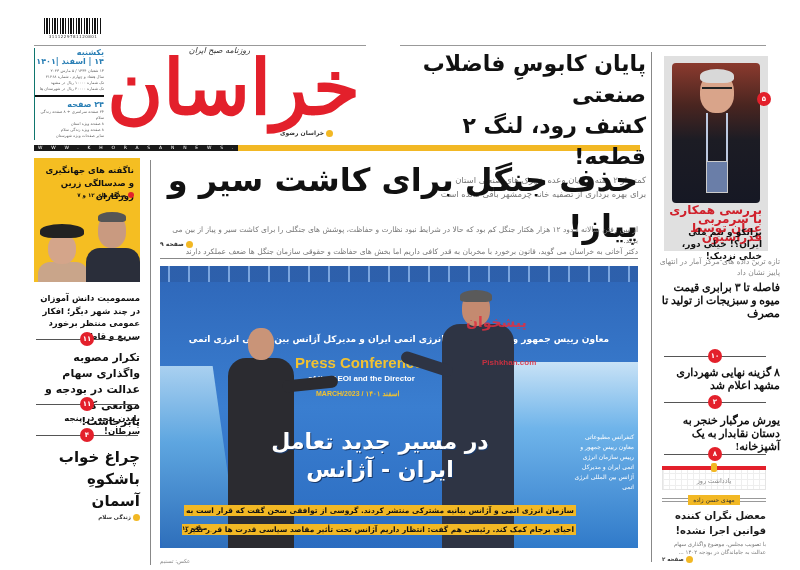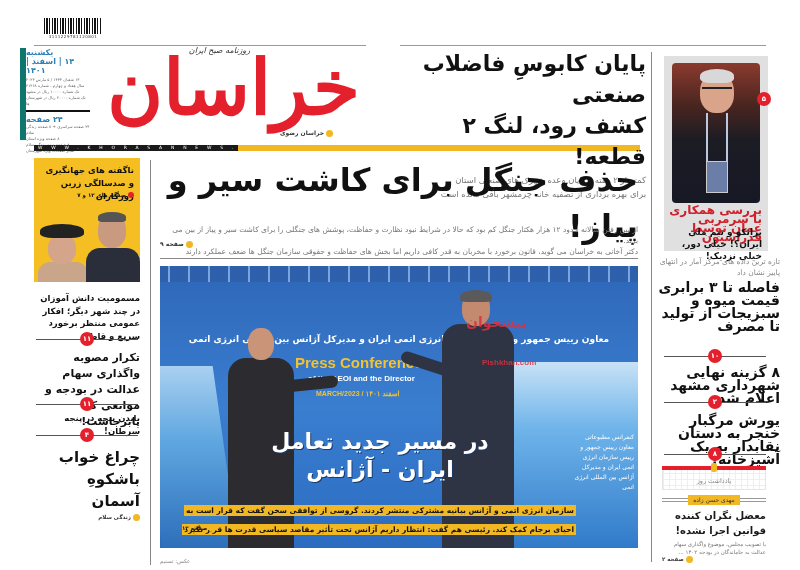--- a/index.html
+++ b/index.html
@@ -10,21 +10,21 @@
 
   
   .barcode { left: 44px; top: 18px; width: 58px; height: 22px; direction: ltr; }
   .barcode .bars { height: 16px; background: repeating-linear-gradient(90deg,#111 0 1px,#fff 1px 2px,#111 2px 4px,#fff 4px 5px,#111 5px 6px,#fff 6px 8px); }
   .barcode .num { font-size: 4px; text-align: center; color: #333; letter-spacing: 0.5px; }
 
   .top-rule { left: 34px; top: 45px; width: 332px; height: 1px; background: #999; }
   .top-rule2 { left: 400px; top: 45px; width: 366px; height: 1px; background: #999; }
 
   
-  .datebox { left: 20px; top: 48px; width: 72px; height: 92px; border-left: 6px solid #0f766e; padding-right: 2px; text-align: left; }
+  .datebox { left: 34px; top: 48px; width: 72px; height: 92px; border-left: 1px solid #0f766e; padding-right: 2px; text-align: right; }
   .datebox .day { color: #2a7fb5; font-size: 8px; font-weight: bold; }
   .datebox .date { color: #2a7fb5; font-size: 8px; font-weight: bold; margin-bottom: 2px; }
   .datebox .line { font-size: 4px; color: #666; line-height: 6px; }
   .datebox .sep { height: 2px; background: #111; margin: 3px 0; }
   .datebox .pages { color: #2a7fb5; font-size: 8px; font-weight: bold; }
 
   
   .masthead { left: 112px; top: 38px; width: 248px; height: 100px; }
   .masthead .logo { position: absolute; right: 0; top: 4px; font-family: "DejaVu Serif", serif; font-size: 76px; font-weight: bold; color: #e3202b; line-height: 92px; letter-spacing: -2px; }
   .masthead .tagline { position: absolute; right: 110px; top: 8px; font-size: 8px; color: #333; font-style: italic; }
@@ -53,21 +53,21 @@
   .coach-photo .badge { position: absolute; left: 34px; top: 98px; width: 22px; height: 32px; background: #6a7ea8; border: 1px solid #ccc; }
   .coach-box .kicker { position: absolute; right: 6px; top: 150px; width: 94px; font-size: 12px; color: #d0202b; font-weight: bold; line-height: 9px; text-align: right; }
   .coach-box .title { position: absolute; right: 6px; top: 170px; width: 94px; font-size: 9px; font-weight: bold; line-height: 12px; text-align: right; color: #111; }
 
   .num-badge { display: inline-flex; align-items: center; justify-content: center; width: 14px; height: 14px; border-radius: 50%; background: #e3202b; color: #fff; font-size: 7px; font-weight: bold; }
   .badge-5 { left: 757px; top: 92px; }
 
   
   .rstory { right: 20px; width: 128px; text-align: right; }
   .rstory .kick { font-size: 7.5px; color: #888; line-height: 11px; }
-  .rstory .h { font-size: 14px; font-weight: bold; line-height: 13px; color: #111; }
+  .rstory .h { font-size: 11px; font-weight: bold; line-height: 13px; color: #111; font-family: Liberation Serif, serif; }
   .sep-line { height: 1px; background: #555; position: absolute; }
 
   
   .yad-box { left: 662px; top: 466px; width: 104px; height: 24px; border: 1px solid #e5e5e5; background-image: linear-gradient(90deg,#eee 1px,transparent 1px),linear-gradient(#eee 1px,transparent 1px); background-size: 6px 6px; }
   .yad-top { left: 662px; top: 466px; width: 104px; height: 4px; background: #e3202b; }
   .yad-pin { left: 711px; top: 463px; width: 6px; height: 9px; background: #f2b824; border-radius: 2px; }
   .yad-label { left: 662px; top: 477px; width: 104px; text-align: center; font-size: 6.5px; color: #888; }
   .author-row { left: 662px; top: 495px; width: 104px; height: 10px; }
   .author-row .lines { position: absolute; left: 0; right: 0; top: 3px; height: 4px; border-top: 1px solid #999; border-bottom: 1px solid #999; }
   .author-row .name { position: absolute; left: 26px; top: 0; width: 52px; height: 10px; background: #f2b824; font-size: 6px; text-align: center; line-height: 10px; color: #333; }

